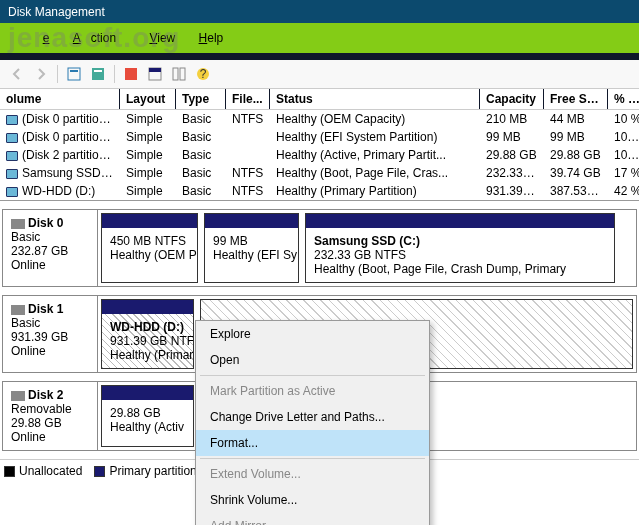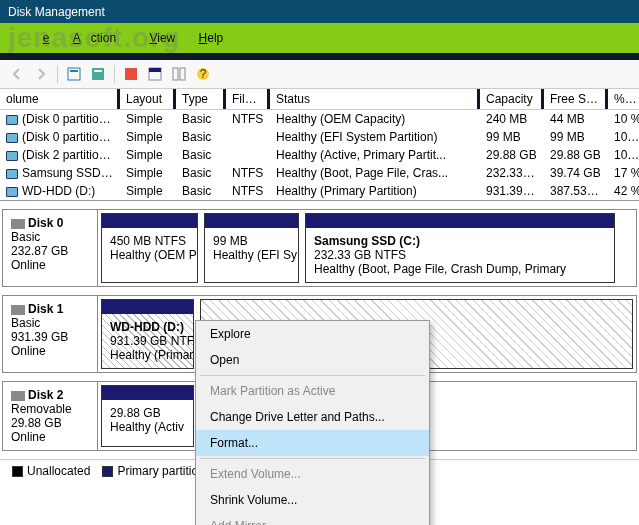--- a/index.html
+++ b/index.html
@@ -8,41 +8,41 @@
 .watermark{position:absolute;top:22px;left:8px;color:rgba(120,120,120,.35);font-size:28px;font-weight:700;letter-spacing:1px;pointer-events:none;z-index:100}
 .menubar{background:#84cc16;padding:2px 0;border-bottom:7px solid #0f172a}
 .menubar span{display:inline-block;padding:3px 10px;cursor:default}
 .menubar span u{text-decoration:underline}
 .toolbar{background:#f8f8f8;padding:3px 6px;border-bottom:1px solid #ccc;display:flex;gap:2px;align-items:center}
 .tbtn{width:22px;height:22px;border:1px solid transparent;display:flex;align-items:center;justify-content:center;border-radius:2px}
 .tbtn svg{width:16px;height:16px}
 .tsep{width:1px;height:18px;background:#ccc;margin:0 3px}
 .topgrid{border-bottom:1px solid #999;background:#fff}
 .gh{display:grid;grid-template-columns:120px 56px 50px 44px 210px 64px 64px 40px;border-bottom:1px solid #ccc;background:#fff}
-.gh>div{padding:3px 6px;border-right:3px solid #0f172a;overflow:hidden;white-space:nowrap;text-overflow:ellipsis;font-weight:400}
+.gh>div{padding:3px 6px;border-right:1px solid #0f172a;overflow:hidden;white-space:nowrap;text-overflow:ellipsis;font-weight:700}
 .gr{display:grid;grid-template-columns:120px 56px 50px 44px 210px 64px 64px 40px}
 .gr>div{padding:2px 6px;overflow:hidden;white-space:nowrap;text-overflow:ellipsis}
 .vicon{display:inline-block;width:12px;height:10px;background:#6bb8d8;border:1px solid #236;margin-right:4px;vertical-align:middle;border-radius:1px}
 .graphical{background:#fff}
 .diskrow{display:flex;border:1px solid #888;margin:8px 2px}
 .diskinfo{width:95px;padding:6px 8px;border-right:1px solid #888;background:#fff}
 .diskinfo b{font-size:12px}
 .dicon{display:inline-block;width:14px;height:10px;background:#888;margin-right:3px;vertical-align:middle}
 .parts{flex:1;display:flex}
 .part{border:1px solid #333;margin:3px;padding:0;display:flex;flex-direction:column}
 .pbar{height:14px;background:#1a1a6e}
 .pbody{padding:6px 8px;flex:1;overflow:hidden;white-space:nowrap}
 .hatch{background:repeating-linear-gradient(45deg,#bbb,#bbb 1px,#fff 1px,#fff 5px)}
 .free{border:1px solid #333;margin:3px;background:repeating-linear-gradient(45deg,#ccc,#ccc 1px,#fff 1px,#fff 6px)}
 .ctxmenu{position:absolute;left:195px;top:320px;width:235px;background:#f0f0f0;border:1px solid #999;box-shadow:3px 3px 6px rgba(0,0,0,.25);z-index:50}
 .ctxmenu .mi{padding:6px 14px;cursor:default}
 .ctxmenu .mi.disabled{color:#888}
 .ctxmenu .mi.hl{background:#bfe3f9}
 .ctxmenu hr{border:none;border-top:1px solid #ccc;margin:2px 4px}
-.legend{padding:4px 12px;display:flex;gap:12px;align-items:center;border-top:1px solid #ccc}
+.legend{padding:4px 4px;display:flex;gap:12px;align-items:center;border-top:1px solid #ccc}
 .lsq{display:inline-block;width:11px;height:11px;border:1px solid #333;margin-right:4px;vertical-align:middle}
 </style>
 </head>
 <body>
 
 <div class="titlebar">
   <span>Disk Management</span>
 </div>
 
 <div class="watermark">jenasoft.org</div>
@@ -115,21 +115,21 @@
     <div>Free Sp...</div>
     <div>% F...</div>
   </div>
   <div id="vol-rows">
       <div class="gr">
         <div><span class="vicon"></span>(Disk 0 partition 1)</div>
         <div>Simple</div>
         <div>Basic</div>
         <div>NTFS</div>
         <div>Healthy (OEM Capacity)</div>
-        <div>240 MB</div>
+        <div>210 MB</div>
         <div>44 MB</div>
         <div>10 %</div>
       </div>
       <div class="gr">
         <div><span class="vicon"></span>(Disk 0 partition 2)</div>
         <div>Simple</div>
         <div>Basic</div>
         <div></div>
         <div>Healthy (EFI System Partition)</div>
         <div>99 MB</div>

